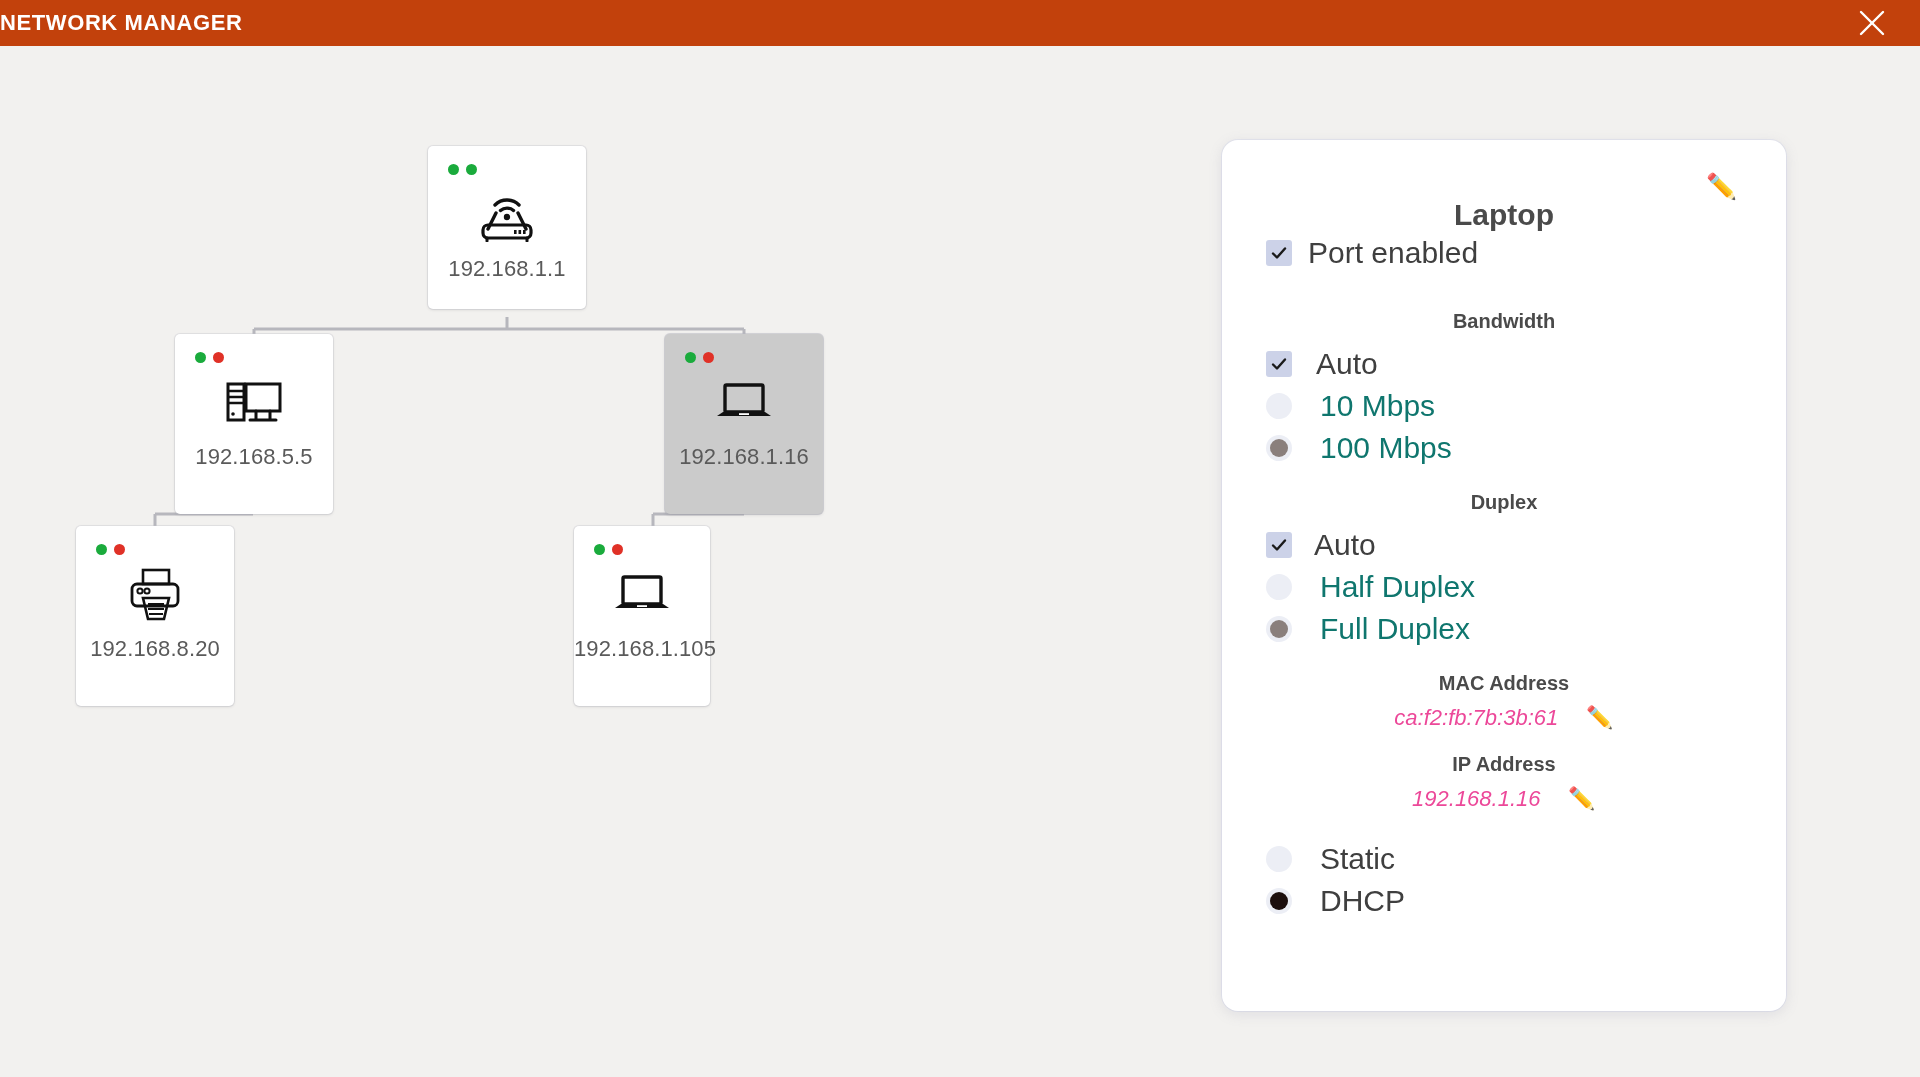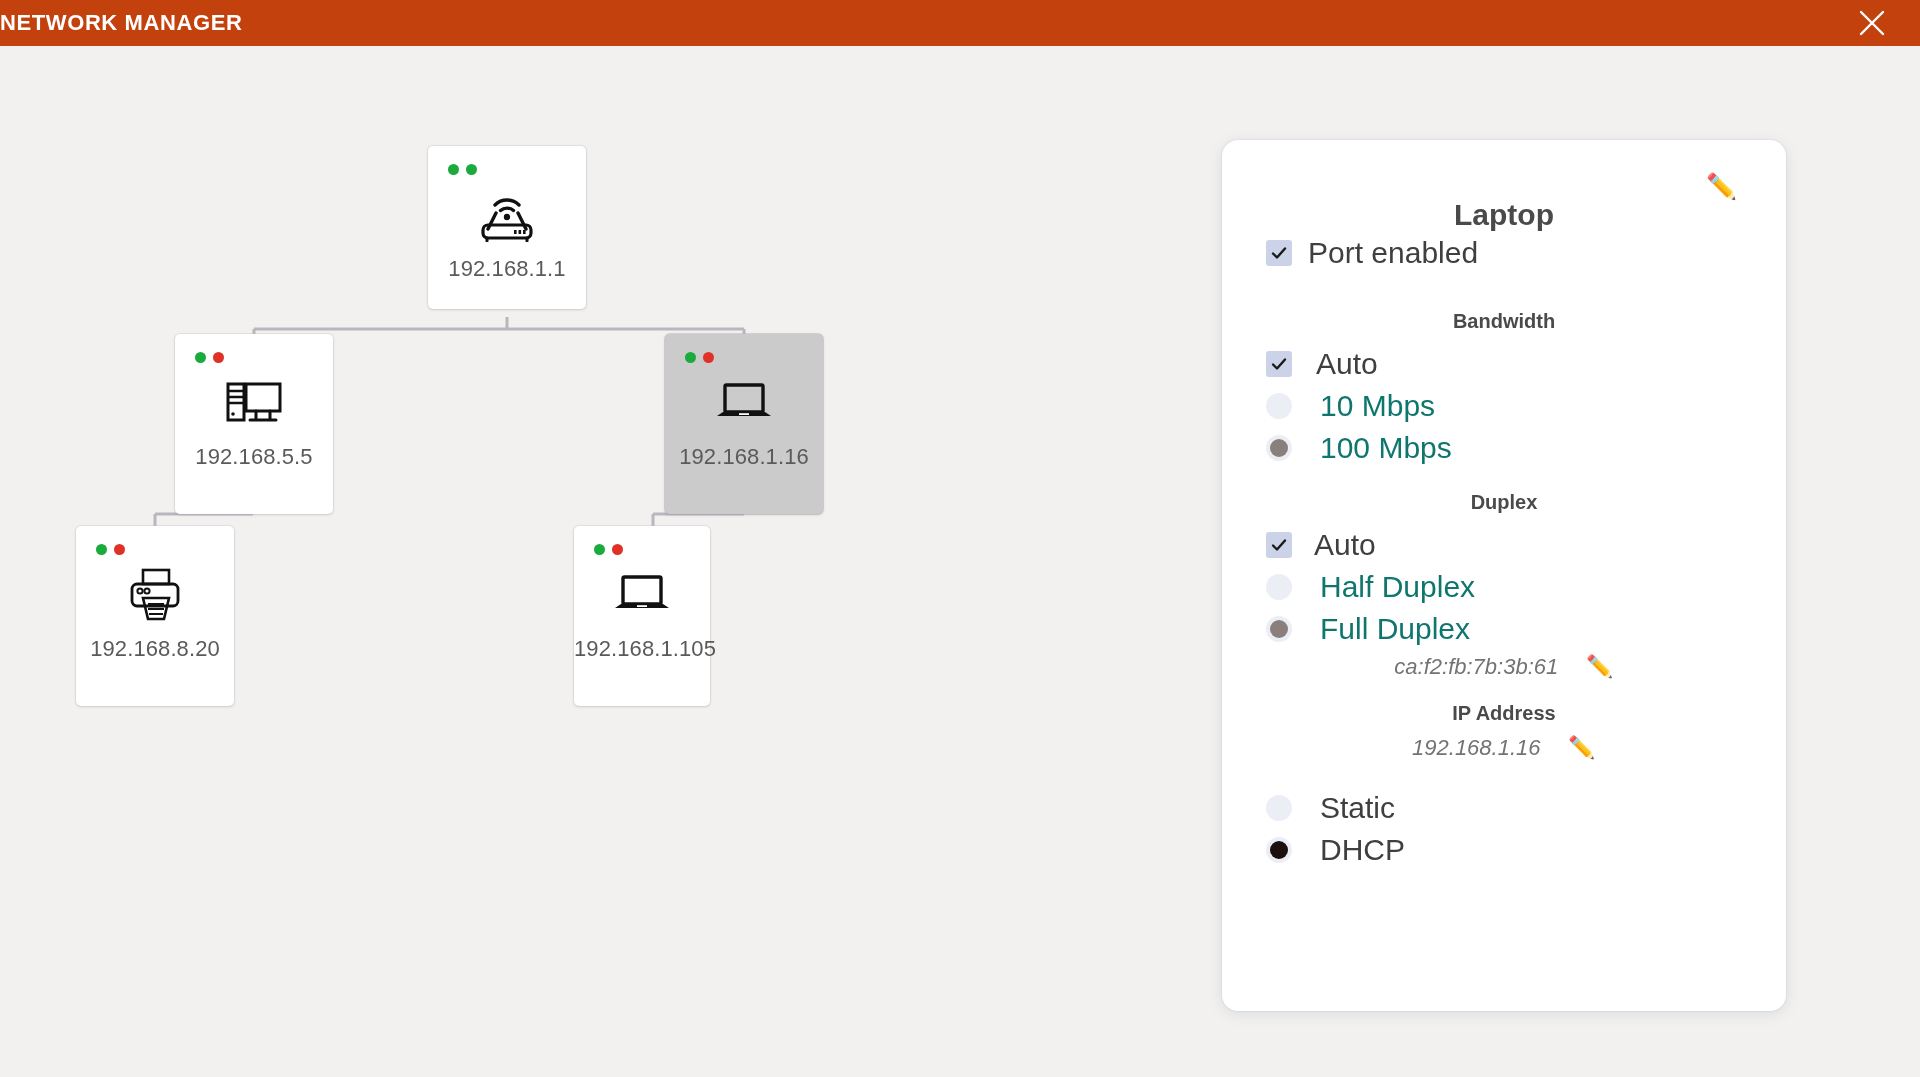--- a/index.html
+++ b/index.html
@@ -187,21 +187,21 @@
   .value-line {
     display: flex;
     align-items: center;
     justify-content: center;
     gap: 28px;
     margin-top: 4px;
   }
   .value-text {
     font-size: 22px;
     font-style: italic;
-    color: #737373;
+    color: #ec4899;
   }
   .spacer-sm { height: 14px; }
   .spacer-md { height: 26px; }
 </style>
 </head>
 <body>
 
 <div id="titlebar">
   <span id="title-text">NETWORK MANAGER</span>
   <div id="close-button">
@@ -383,20 +383,21 @@
       <span class="rlabel dim">Half Duplex</span>
     </div>
 
     <div class="row indent">
       <span class="ctl radio filled-gray">
           <span class="dot"></span>
         </span>
       <span class="rlabel dim">Full Duplex</span>
     </div>
 
+    <div class="section-head">MAC Address</div>
     <div class="value-line">
       <span class="value-text">ca:f2:fb:7b:3b:61</span>
       <span class="pencil" style="font-size:22px">✏️</span>
     </div>
 
     <div class="section-head">IP Address</div>
     <div class="value-line">
       <span class="value-text">192.168.1.16</span>
       <span class="pencil" style="font-size:22px">✏️</span>
     </div>

